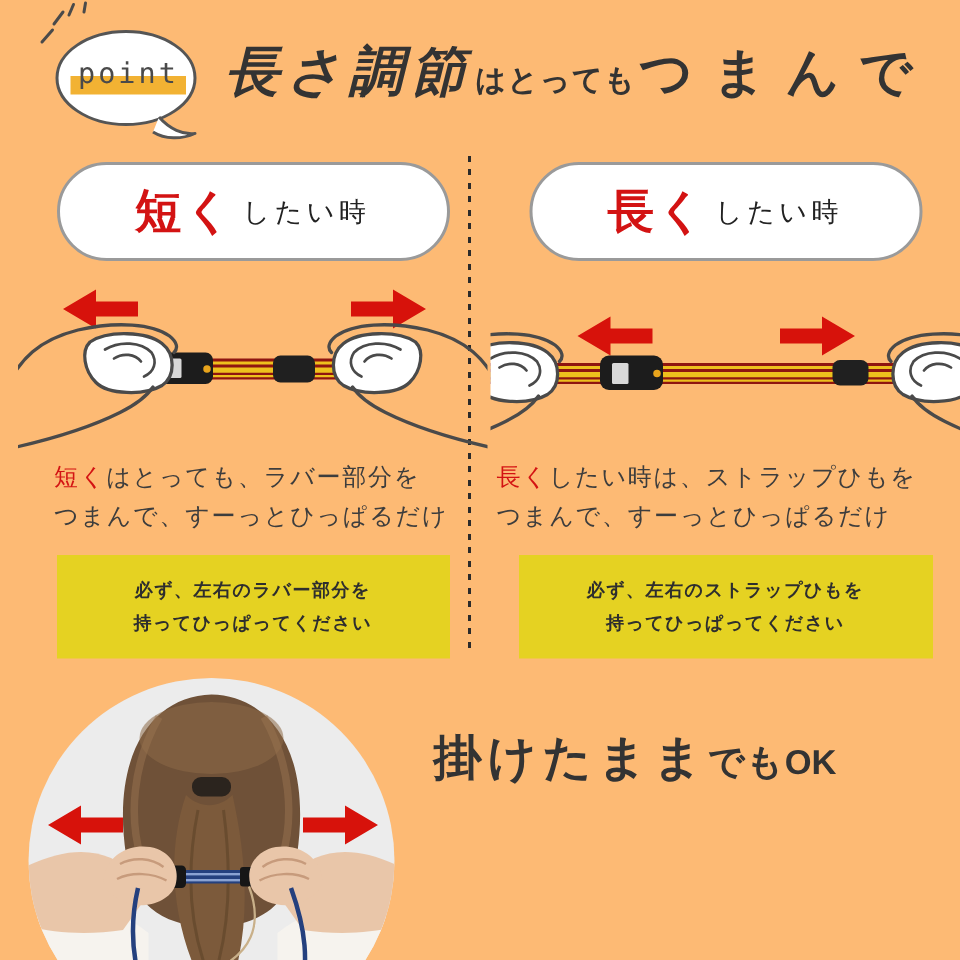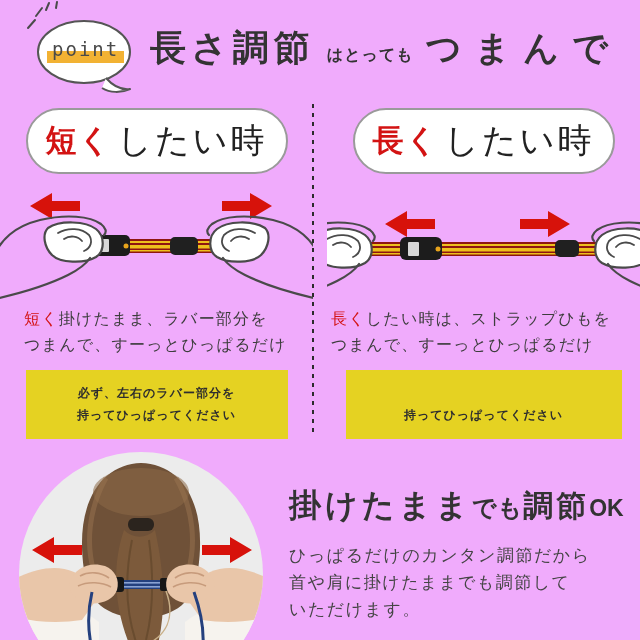--- a/index.html
+++ b/index.html
@@ -1,50 +1,50 @@
 <!DOCTYPE html>
 <html><head>
 <meta charset="utf-8">
 <style>
   * { margin:0; padding:0; box-sizing:border-box; }
   html,body { width:640px; height:640px; }
   body {
     font-family:"Liberation Sans","DejaVu Sans",sans-serif;
     background:#ffffff; color:#333; overflow:hidden; position:relative;
   }
-  .page { position:absolute; left:0; top:0; width:640px; height:640px; background:#f0abfc; }
+  .page { position:absolute; left:0; top:0; width:640px; height:640px; background:#fdba74; }
 
   
   .bubble-svg { position:absolute; left:18px; top:0; width:130px; height:100px; }
   .point-label {
     position:absolute; left:47px; top:38px;
     font-family:"DejaVu Sans Mono","Liberation Mono",monospace;
     font-size:19px; letter-spacing:2px; color:#4a4a4a;
     background:linear-gradient(transparent 52%, var(--hl,#f2b233) 52%);
     padding:0 5px 3px 5px;
   }
   .title { position:absolute; left:150px; top:24px; width:480px;
     display:flex; align-items:baseline; white-space:nowrap; color:#333; }
-  .title .t-big1 { font-size:36px; letter-spacing:5px; }
-  .title .t-small { font-size:16px; letter-spacing:1px; margin:0 12px; }
+  .title .t-big1 { font-size:36px; letter-spacing:5px;font-style:italic; }
+  .title .t-small { font-size:20px; letter-spacing:1px; margin:0 2px; }
   .title .t-big2 { font-size:35px; letter-spacing:13px; }
 
   
   .divider { position:absolute; left:312px; top:104px; width:2px; height:330px;
     background:repeating-linear-gradient(#2b2b2b 0 4px, transparent 4px 9px); }
   .col { position:absolute; top:100px; width:313px; height:356px; }
-  .col.left  { left:0; }
+  .col.left  { left:12px; }
   .col.right { left:327px; }
 
   .pill { position:absolute; top:8px; left:50%; transform:translateX(-50%);
     width:262px; height:66px; border:2px solid #9a9a9a; border-radius:36px;
     background:#fff; display:flex; align-items:center; justify-content:center;
     white-space:nowrap; }
   .pill .red  { color:#d31313; font-size:31px; font-weight:bold; letter-spacing:2px; }
-  .pill .blk  { color:#222; font-size:34px; letter-spacing:3px; margin-left:5px; }
+  .pill .blk  { color:#222; font-size:18px; letter-spacing:3px; margin-left:5px; }
 
   .illus { position:absolute; left:0; top:84px; width:313px; height:122px; overflow:hidden; }
 
   .desc { position:absolute; top:206px; left:24px; width:290px;
     font-size:16px; letter-spacing:1.2px; line-height:1.65; color:#3d3d3d; white-space:nowrap; }
   .col.right .desc { left:4px; }
   .desc .red { color:#d31313; }
 
   .warn { position:absolute; top:270px; left:50%; transform:translateX(-50%);
     width:262px; padding:13px 4px; background:#e5d222; text-align:center;
@@ -122,21 +122,21 @@
         <rect x="92" y="51" width="38" height="21" rx="5" fill="#1c1c1c"></rect>
         <rect x="99" y="55" width="10" height="13" rx="1" fill="#d8d8d8"></rect>
         <circle cx="126" cy="62" r="2.5" fill="#e8a41c"></circle>
         <rect x="170" y="53" width="28" height="18" rx="5" fill="#202020"></rect>
       </g>
       <use href="#hand"></use>
       <use href="#hand" transform="translate(313,0) scale(-1,1)"></use>
     </svg>
 
     <p class="desc">
-      <span class="red">短く</span><span>掛けたまま、ラバー部分を</span><br>
+      <span class="red">短く</span><span>はとっても、ラバー部分を</span><br>
       <span>つまんで、すーっとひっぱるだけ</span>
     </p>
 
     <div class="warn">
       <span>必ず、左右のラバー部分を</span><br>
       <span>持ってひっぱってください</span>
     </div>
   </section>
 
   <section class="col right">
@@ -162,21 +162,21 @@
       <use href="#hand" transform="translate(-58,6)"></use>
       <use href="#hand" transform="translate(371,6) scale(-1,1)"></use>
     </svg>
 
     <p class="desc">
       <span class="red">長く</span><span>したい時は、ストラップひもを</span><br>
       <span>つまんで、すーっとひっぱるだけ</span>
     </p>
 
     <div class="warn">
-      <br>
+      <span>必ず、左右のストラップひもを</span><br>
       <span>持ってひっぱってください</span>
     </div>
   </section>
 
   <section>
     <svg class="photo-svg" viewBox="0 0 256 190">
       <defs>
         <clipPath id="pc">
             <circle cx="127" cy="124" r="122"></circle>
           </clipPath>
@@ -219,24 +219,18 @@
 
         <use href="#arrow-left" x="18" y="100"></use>
         <use href="#arrow-left" transform="translate(238,100) scale(-1,1)"></use>
       </g>
     </svg>
 
     <div class="bottom-text">
       <h2 class="bottom-heading">
         <span class="b1">掛けたまま</span>
         <span class="b2">でも</span>
-        <span class="b3">調節</span>
         <span class="b4">OK</span>
       </h2>
-      <p class="bottom-body">
-        <span>ひっぱるだけのカンタン調節だから</span><br>
-        <span>首や肩に掛けたままでも調節して</span><br>
-        <span>いただけます。</span>
-      </p>
     </div>
   </section>
 
 </div>
 
 </body></html>

